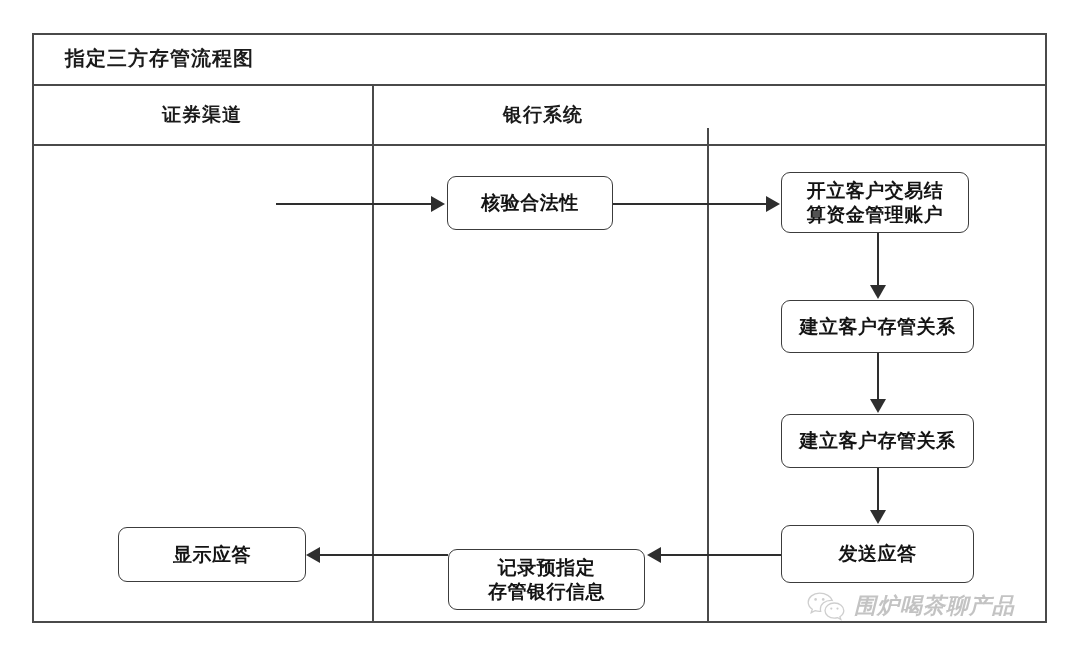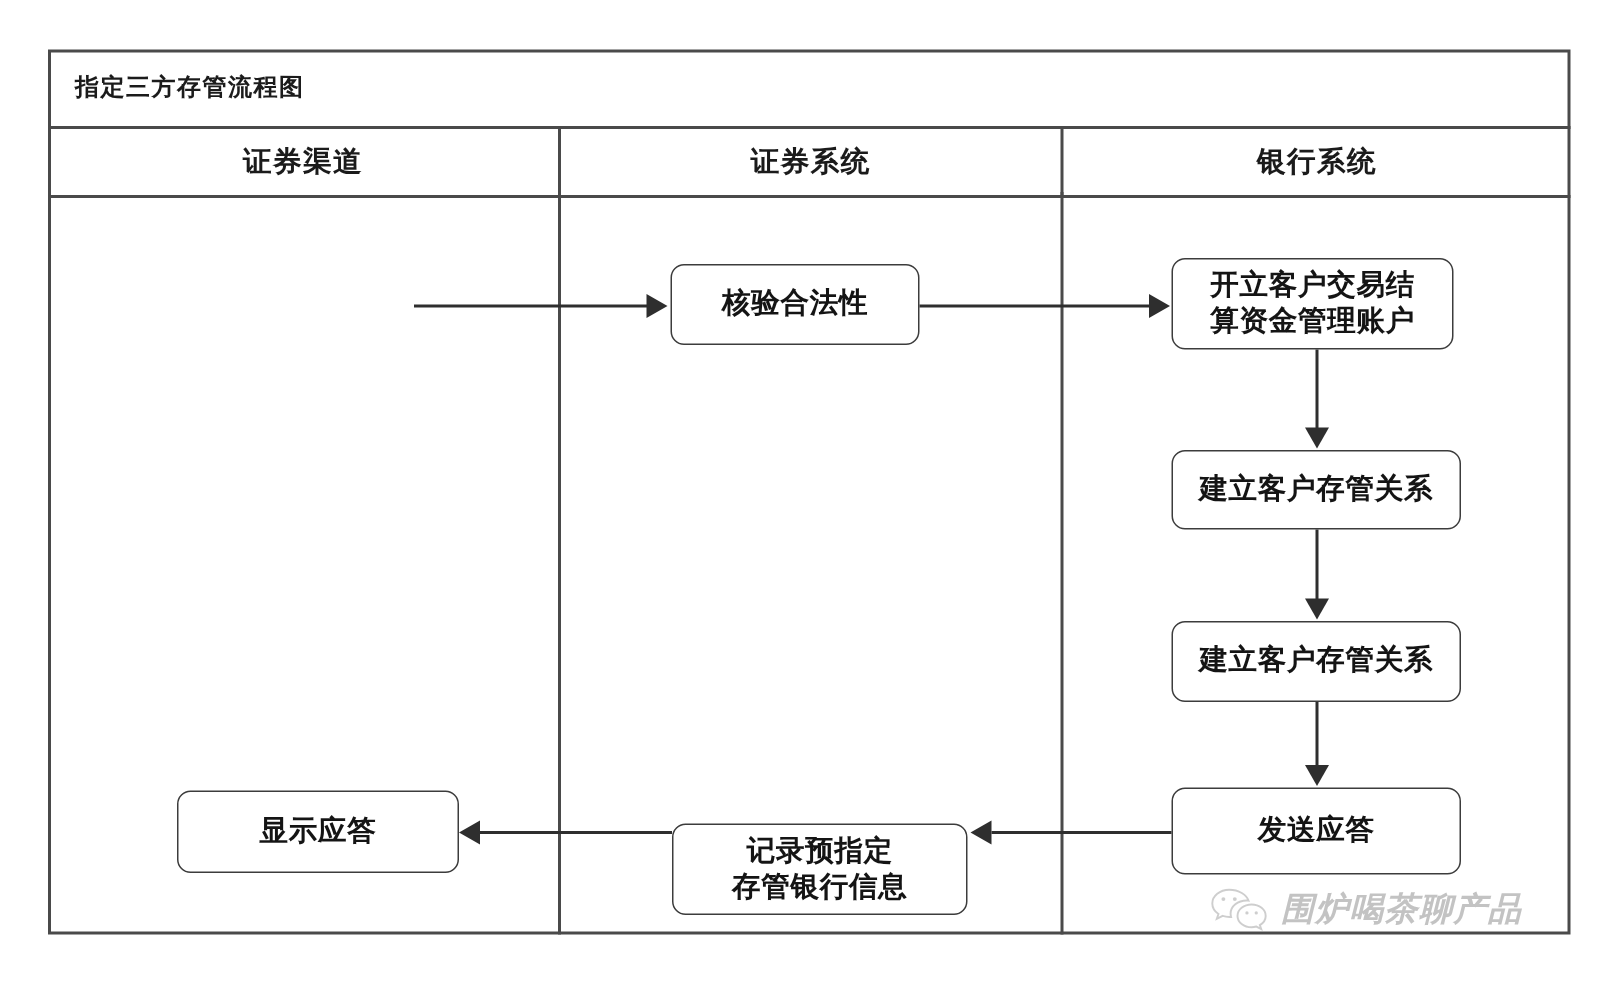--- a/index.html
+++ b/index.html
@@ -41,34 +41,34 @@
     left: 32px;
     top: 33px;
     width: 1015px;
     height: 53px;
     box-sizing: border-box;
     border-bottom: 2px solid #4a4a4a;
     display: flex;
     align-items: center;
   }
   .title-text {
-    padding-left: 18px;
-    font-size: 16px;
+    padding-left: 33px;
+    font-size: 20px;
     font-weight: 700;
     color: #1b1b1b;
     letter-spacing: 1px;
   }
 
   
   .header-row {
     position: absolute;
     left: 32px;
     top: 86px;
     width: 1015px;
-    height: 46px;
+    height: 60px;
     box-sizing: border-box;
     border-bottom: 2px solid #4a4a4a;
     display: flex;
   }
   .header-cell {
     display: flex;
     align-items: center;
     justify-content: center;
     font-size: 19px;
     font-weight: 700;
@@ -203,21 +203,20 @@
 <div id="canvas">
 
   <div class="frame"></div>
 
   <div class="title-band">
     <div class="title-text">指定三方存管流程图</div>
   </div>
 
   <div class="header-row">
     <div class="header-cell hc-1">证券渠道</div>
-    <div class="header-cell hc-2">证券系统</div>
     <div class="header-cell hc-3">银行系统</div>
   </div>
 
   <div class="lane-divider d1"></div>
   <div class="lane-divider d2"></div>
 
 
   <div class="node" id="node-verify-legality">
     <span class="lines">核验合法性</span>
   </div>

